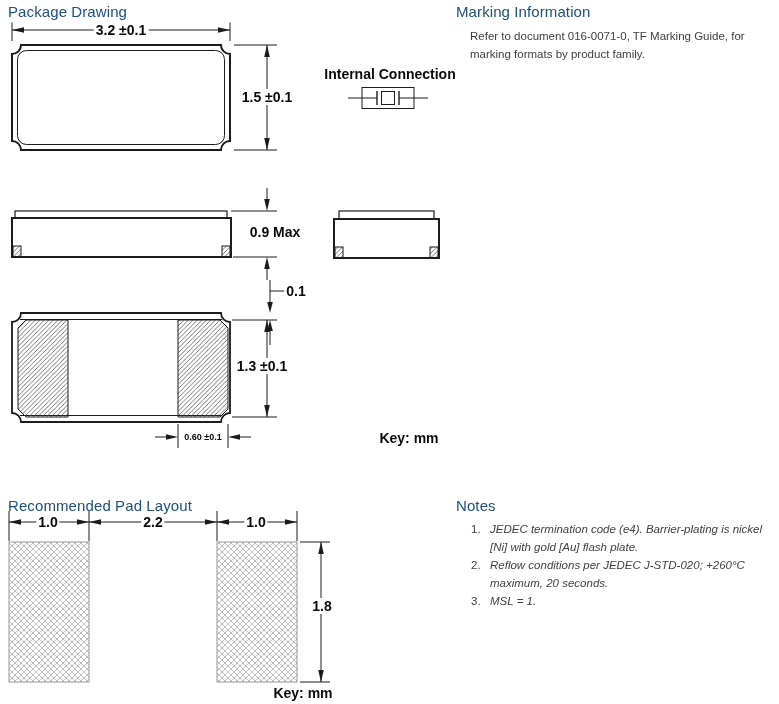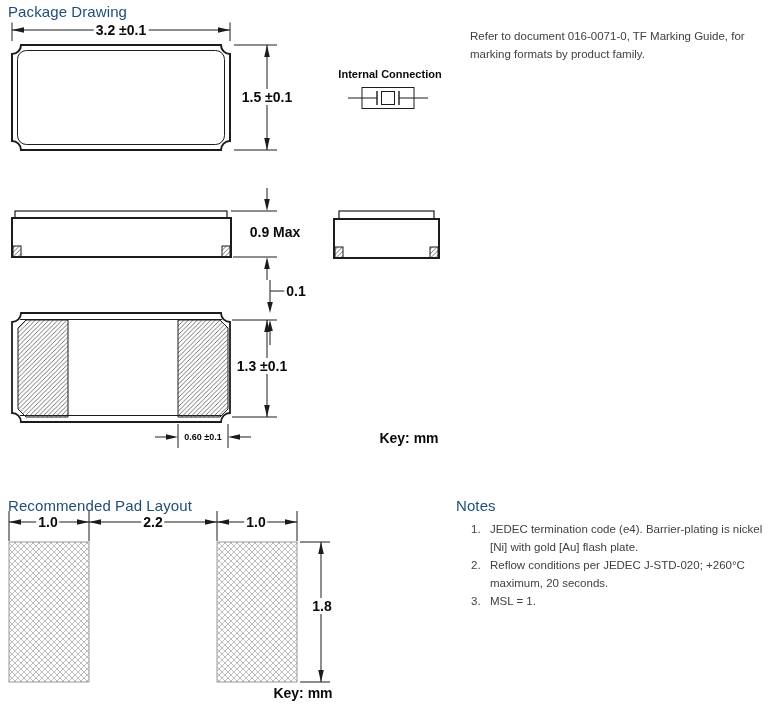--- a/index.html
+++ b/index.html
@@ -3,27 +3,27 @@
 <meta charset="utf-8">
 <style>
   html,body{margin:0;padding:0;background:#ffffff;}
   #page{position:relative;width:779px;height:704px;background:#ffffff;overflow:hidden;
         font-family:"Liberation Sans",sans-serif;}
   .h1{position:absolute;font-size:15px;font-weight:400;color:#1F4E79;letter-spacing:.1px;}
   .bodytext{position:absolute;font-size:11.5px;color:#404040;line-height:1.55;}
   .noteslist{position:absolute;left:471px;top:521px;width:292px;font-size:11.5px;color:#404040;}
   .noteitem{display:flex;line-height:1.53;margin:0 0 1px 0;}
   .notenum{width:19px;flex:0 0 19px;}
-  .notetext{flex:1;}
+  .notetext{flex:1;font-style:italic;}
   svg{position:absolute;left:0;top:0;}
   .dim{position:absolute;transform:translate(-50%,-50%);background:#fff;padding:0 2px;
        font-size:14px;font-weight:600;color:#0a0a0a;white-space:nowrap;}
   .dim.small{font-size:9px;}
   .dim.keylbl{font-weight:700;font-size:14px;}
-  .dim.iclbl{font-weight:700;font-size:11px;background:transparent;}
+  .dim.iclbl{font-weight:700;font-size:14px;background:transparent;}
 </style>
 </head>
 <body>
 
 <div id="page">
 
   <svg width="779" height="704" viewBox="0 0 779 704">
     <defs>
       <pattern id="hatch" width="4.5" height="4.5" patternUnits="userSpaceOnUse">
         <path d="M-1,1 l2,-2 M0,4.5 l4.5,-4.5 M3.5,5.5 l2,-2" stroke="#3a3a3a" stroke-width="0.7"></path>
@@ -110,20 +110,21 @@
       <polygon points="297,522 285,519.2 285,524.8" fill="#1c1c1c" stroke="none"></polygon>
 
       <path d="M300,542 H330 M300,682 H330" stroke-width="1"></path>
       <path d="M321,542 V682" stroke-width="1"></path>
       <polygon points="321,542 318.2,554 323.8,554" fill="#1c1c1c" stroke="none"></polygon>
       <polygon points="321,682 318.2,670 323.8,670" fill="#1c1c1c" stroke="none"></polygon>
     </g>
   </svg>
 
   <div class="h1" style="left:8px;top:3px;">Package Drawing</div>
+  <div class="h1" style="left:456px;top:3px;">Marking Information</div>
   <div class="bodytext" style="left:470px;top:28px;width:300px;">Refer to document 016-0071-0, TF Marking Guide, for marking formats by product family.</div>
 
   <div class="h1" style="left:8px;top:497px;">Recommended Pad Layout</div>
   <div class="h1" style="left:456px;top:497px;">Notes</div>
 
   <div class="noteslist">
     <div class="noteitem">
       <div class="notenum">1.</div>
       <div class="notetext">JEDEC termination code (e4).  Barrier-plating is nickel [Ni] with gold [Au] flash plate.</div>
     </div>

